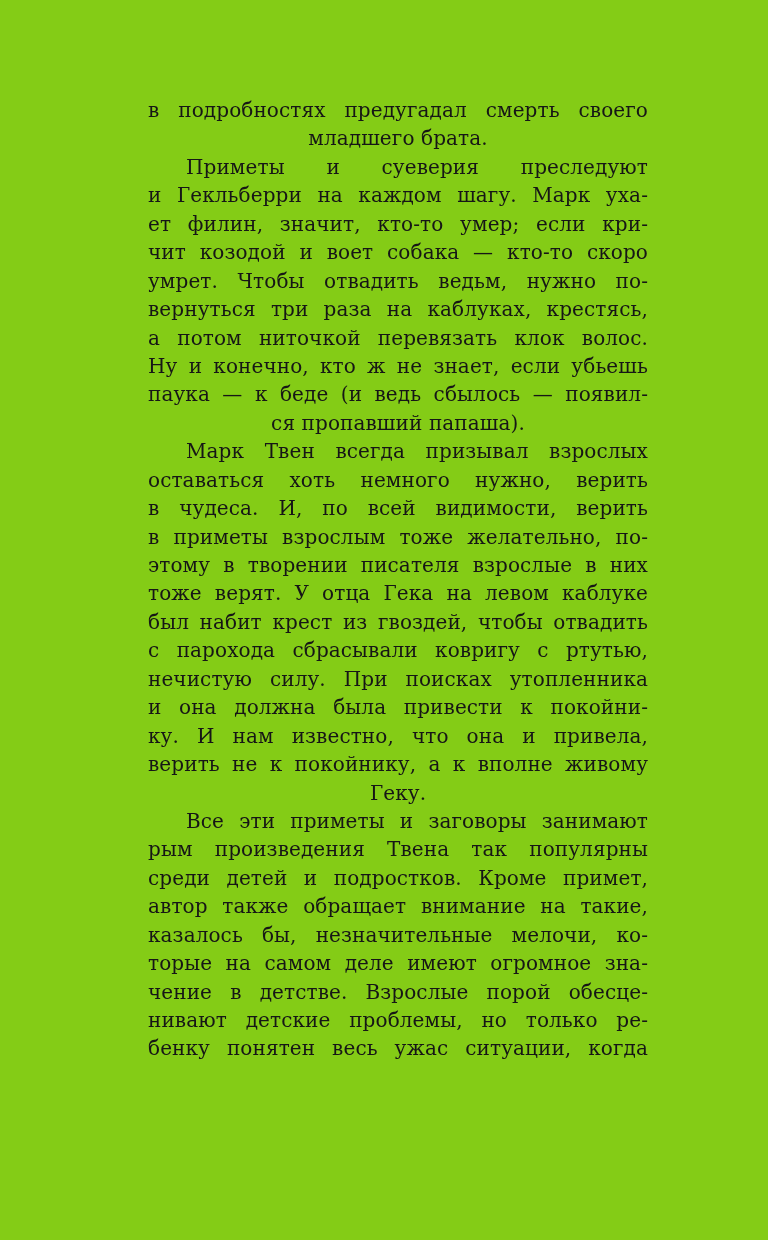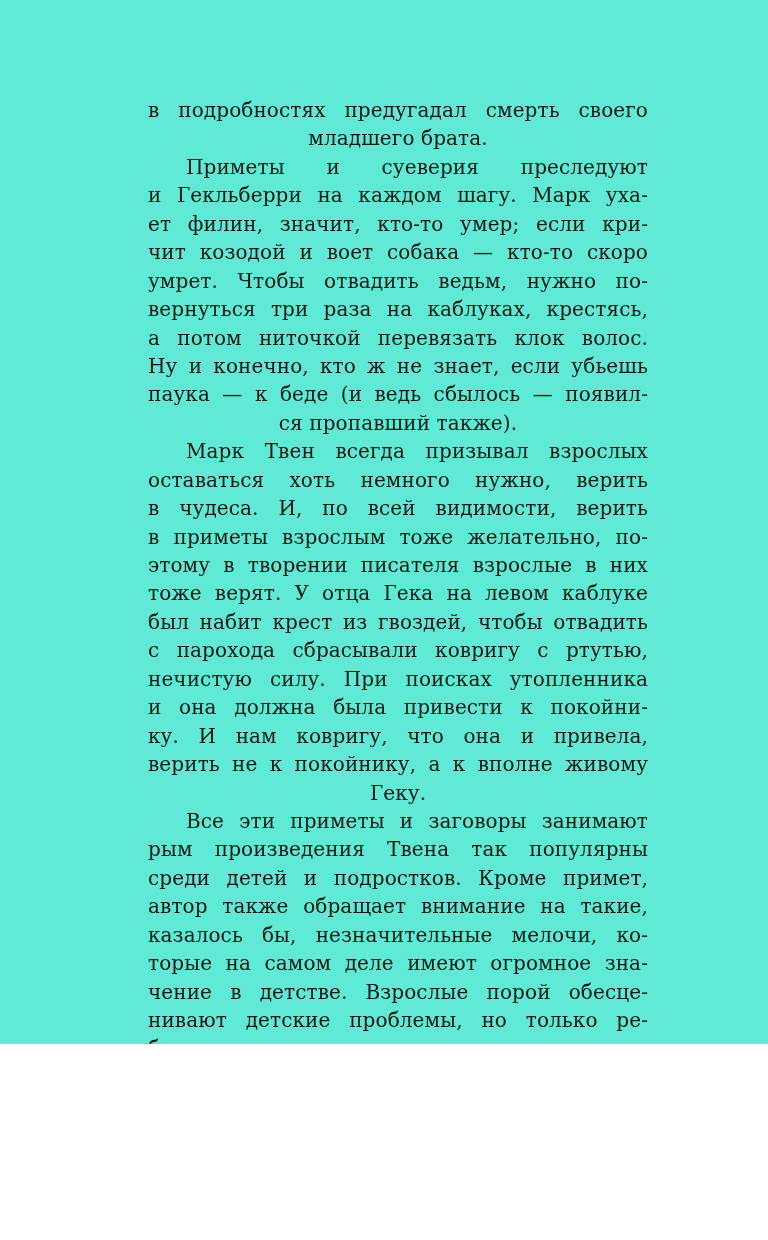--- a/index.html
+++ b/index.html
@@ -1,20 +1,20 @@
 <!DOCTYPE html>
 <html><head>
 <meta charset="utf-8">
 <style>
   html, body { margin: 0; padding: 0; background: #ffffff; }
   .page {
     position: relative;
     width: 768px;
-    height: 1044px;
-    background: #5eead4;
+    height: 1240px;
+    background: #84cc16;
     overflow: hidden;
     font-family: "DejaVu Serif", serif;
     color: #161616;
   }
   .text-block {
     position: absolute;
     left: 148px;
     top: 96px;
     width: 500px;
   }
@@ -56,34 +56,34 @@
       <div class="paragraph">
         <div class="line just indent">Приметы и суеверия преследуют</div>
         <div class="line just">и Гекльберри на каждом шагу. Марк уха-</div>
         <div class="line just">ет филин, значит, кто-то умер; если кри-</div>
         <div class="line just">чит козодой и воет собака — кто-то скоро</div>
         <div class="line just">умрет. Чтобы отвадить ведьм, нужно по-</div>
         <div class="line just">вернуться три раза на каблуках, крестясь,</div>
         <div class="line just">а потом ниточкой перевязать клок волос.</div>
         <div class="line just">Ну и конечно, кто ж не знает, если убьешь</div>
         <div class="line just">паука — к беде (и ведь сбылось — появил-</div>
-        <div class="line">ся пропавший также).</div>
+        <div class="line">ся пропавший папаша).</div>
       </div>
       <div class="paragraph">
         <div class="line just indent">Марк Твен всегда призывал взрослых</div>
         <div class="line just">оставаться хоть немного нужно, верить</div>
         <div class="line just">в чудеса. И, по всей видимости, верить</div>
         <div class="line just">в приметы взрослым тоже желательно, по-</div>
         <div class="line just">этому в творении писателя взрослые в них</div>
         <div class="line just">тоже верят. У отца Гека на левом каблуке</div>
         <div class="line just">был набит крест из гвоздей, чтобы отвадить</div>
         <div class="line just">с парохода сбрасывали ковригу с ртутью,</div>
         <div class="line just">нечистую силу. При поисках утопленника</div>
         <div class="line just">и она должна была привести к покойни-</div>
-        <div class="line just">ку. И нам ковригу, что она и привела,</div>
+        <div class="line just">ку. И нам известно, что она и привела,</div>
         <div class="line just">верить не к покойнику, а к вполне живому</div>
         <div class="line">Геку.</div>
       </div>
       <div class="paragraph">
         <div class="line just indent">Все эти приметы и заговоры занимают</div>
         <div class="line just">рым произведения Твена так популярны</div>
         <div class="line just">среди детей и подростков. Кроме примет,</div>
         <div class="line just">автор также обращает внимание на такие,</div>
         <div class="line just">казалось бы, незначительные мелочи, ко-</div>
         <div class="line just">торые на самом деле имеют огромное зна-</div>

